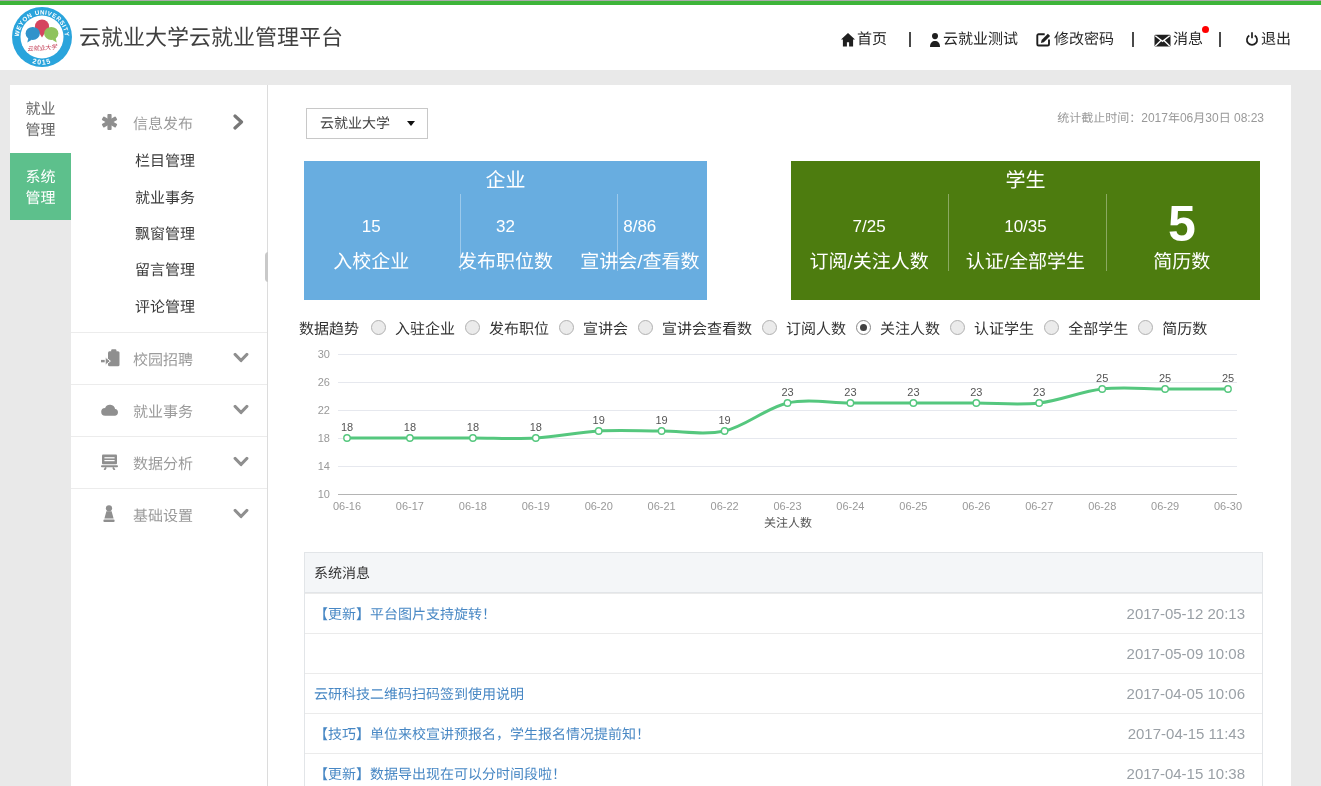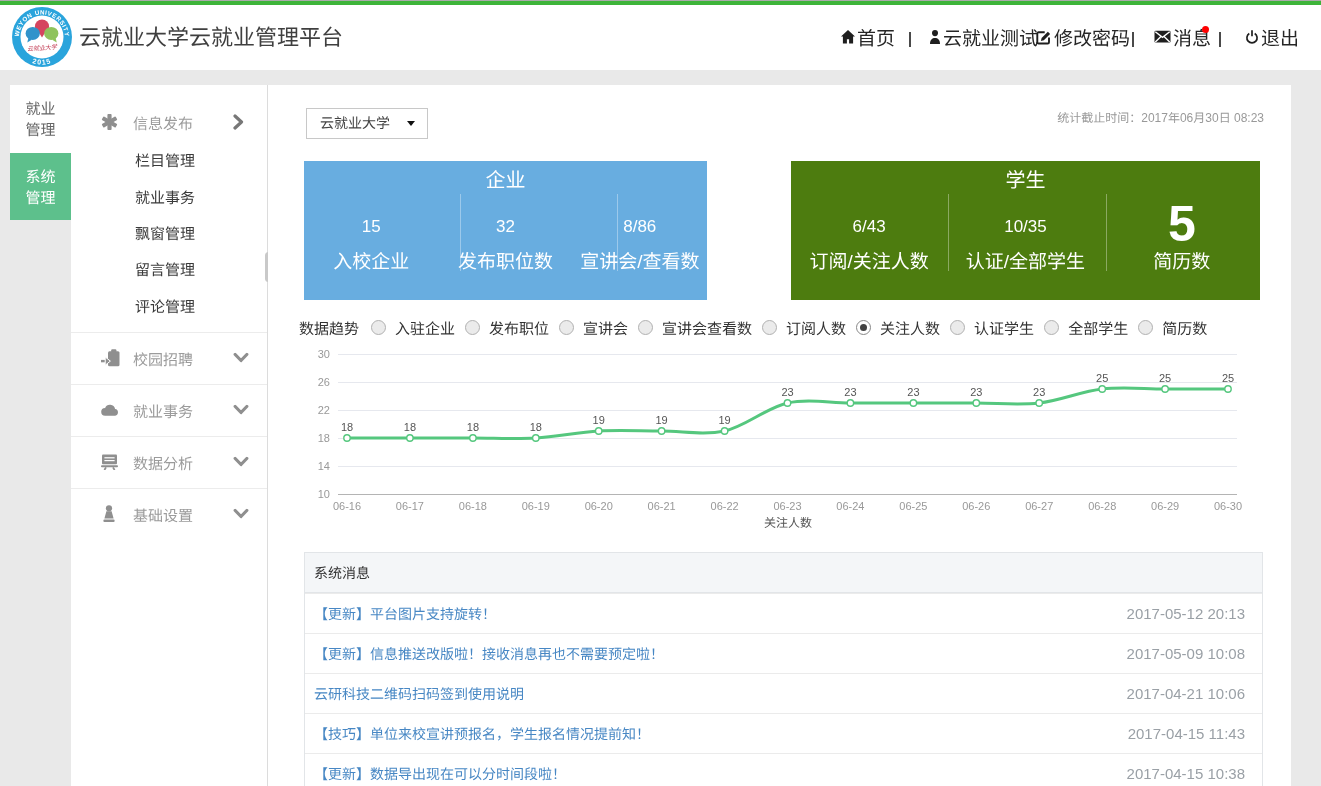--- a/index.html
+++ b/index.html
@@ -5,21 +5,21 @@
 <style>
 *{margin:0;padding:0;box-sizing:border-box}
 html,body{width:1321px;height:786px;overflow:hidden}
 body{font-family:"Liberation Sans",sans-serif;background:#e9e9e9;position:relative}
 
 .topline{position:absolute;left:0;top:0;width:1321px;height:1px;background:#ababab}
 .greenbar{position:absolute;left:0;top:1px;width:1321px;height:4px;background:#3eb43a}
 .header{position:absolute;left:0;top:5px;width:1321px;height:65px;background:#fff}
 .logo{position:absolute;left:12px;top:2px}
 .title{position:absolute;left:79px;top:14px;font-size:22px;color:#3f3f3f;letter-spacing:0}
-.nit{position:absolute;top:25px;display:flex;align-items:flex-start;font-size:19px;color:#262626;white-space:nowrap;line-height:17px}
+.nit{position:absolute;top:25px;display:flex;align-items:flex-end;font-size:15px;color:#262626;white-space:nowrap;line-height:17px}
 .nit svg{margin-right:2px}
 .nsep{position:absolute;top:27px;width:1.5px;height:15px;background:#4a4a4a}
 .msgwrap{position:relative}
 .reddot{position:absolute;left:48px;top:-4px;width:7px;height:7px;border-radius:50%;background:#fe0000}
 
 .tab1{position:absolute;left:10px;top:85px;width:61px;height:68px;background:#fff;color:#666;display:flex;align-items:center;justify-content:center;text-align:right;font-size:15px;line-height:21px}
 .tab2{position:absolute;left:10px;top:153px;width:61px;height:67px;background:#5dc08c;color:#fff;display:flex;align-items:center;justify-content:center;text-align:center;font-size:15px;line-height:21px}
 .menu{position:absolute;left:71px;top:85px;width:197px;height:701px;background:#fff;border-right:1px solid #dcdcdc}
 .mi{position:absolute;left:0;width:196px;height:52px}
 .mi .ic{position:absolute;left:30px;top:50%;transform:translateY(-50%)}
@@ -196,21 +196,21 @@
     <div class="col" style="left:66.66%">
         <div class="v">8/86</div>
         <div class="l">宣讲会/查看数</div>
       </div>
   </div>
   <div class="card cardG">
     <div class="ct">学生</div>
     <div class="vd" style="left:157px"></div>
     <div class="vd" style="left:315px"></div>
     <div class="col" style="left:0">
-        <div class="v">6/43</div>
+        <div class="v">7/25</div>
         <div class="l">订阅/关注人数</div>
       </div>
     <div class="col" style="left:33.33%">
         <div class="v">10/35</div>
         <div class="l">认证/全部学生</div>
       </div>
     <div class="col" style="left:66.66%">
         <div class="big">5</div>
         <div class="l">简历数</div>
       </div>
@@ -284,18 +284,18 @@
   <text x="897.1" y="42" text-anchor="middle" font-size="11" fill="#555">25</text>
   <text x="897.1" y="170" text-anchor="middle" font-size="11" fill="#999">06-29</text>
   <circle cx="960.0" cy="49" r="3.2" fill="#fff" stroke="#55c77e" stroke-width="1.4"></circle>
   <text x="960.0" y="42" text-anchor="middle" font-size="11" fill="#555">25</text>
   <text x="960.0" y="170" text-anchor="middle" font-size="11" fill="#999">06-30</text>
   <text x="520" y="187" text-anchor="middle" font-size="12" fill="#555">关注人数</text>
   </svg>
   <div class="msgs">
     <div class="hd">系统消息</div>
     <div class="row"><a>【更新】平台图片支持旋转！</a><span class="dt">2017-05-12 20:13</span></div>
-    <div class="row"><a>【更新】信息推送改版啦！接收消息再也不需要预定啦！</a><span class="dt">2017-05-09 10:08</span></div>
-    <div class="row"><a>云研科技二维码扫码签到使用说明</a><span class="dt">2017-04-21 10:06</span></div>
+    <div class="row"><span class="dt">2017-05-09 10:08</span></div>
+    <div class="row"><a>云研科技二维码扫码签到使用说明</a><span class="dt">2017-04-05 10:06</span></div>
     <div class="row"><a>【技巧】单位来校宣讲预报名，学生报名情况提前知！</a><span class="dt">2017-04-15 11:43</span></div>
     <div class="row"><a>【更新】数据导出现在可以分时间段啦！</a><span class="dt">2017-04-15 10:38</span></div>
   </div>
 </div>
 
 </body></html>

